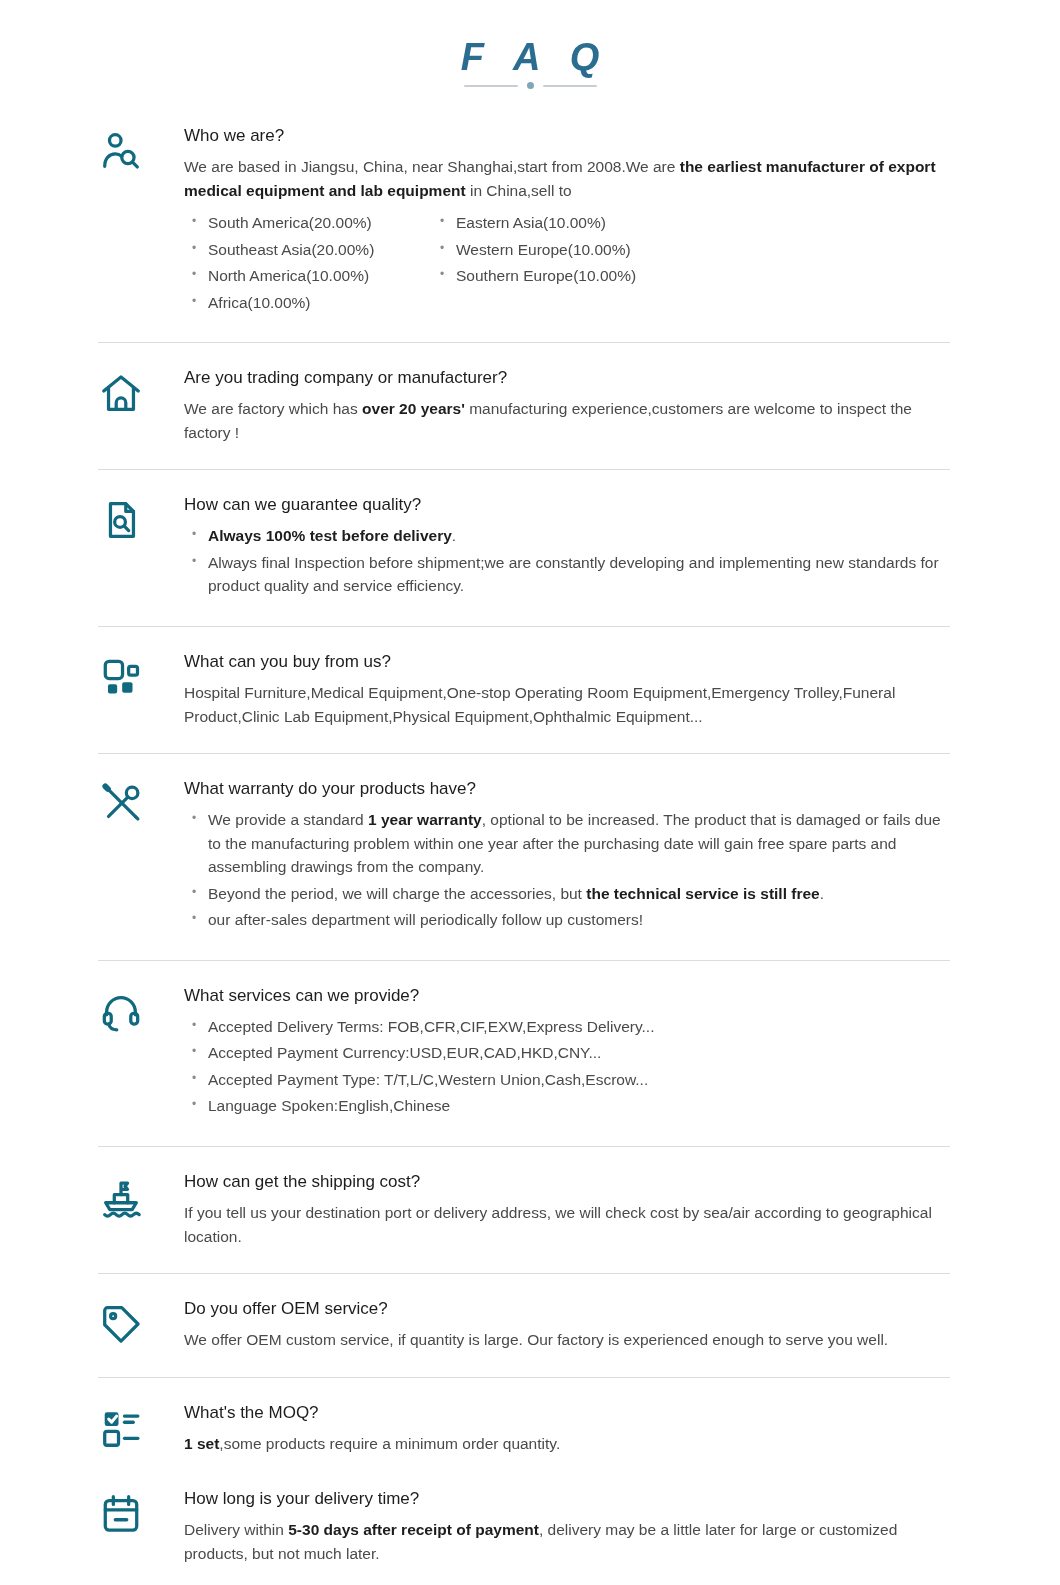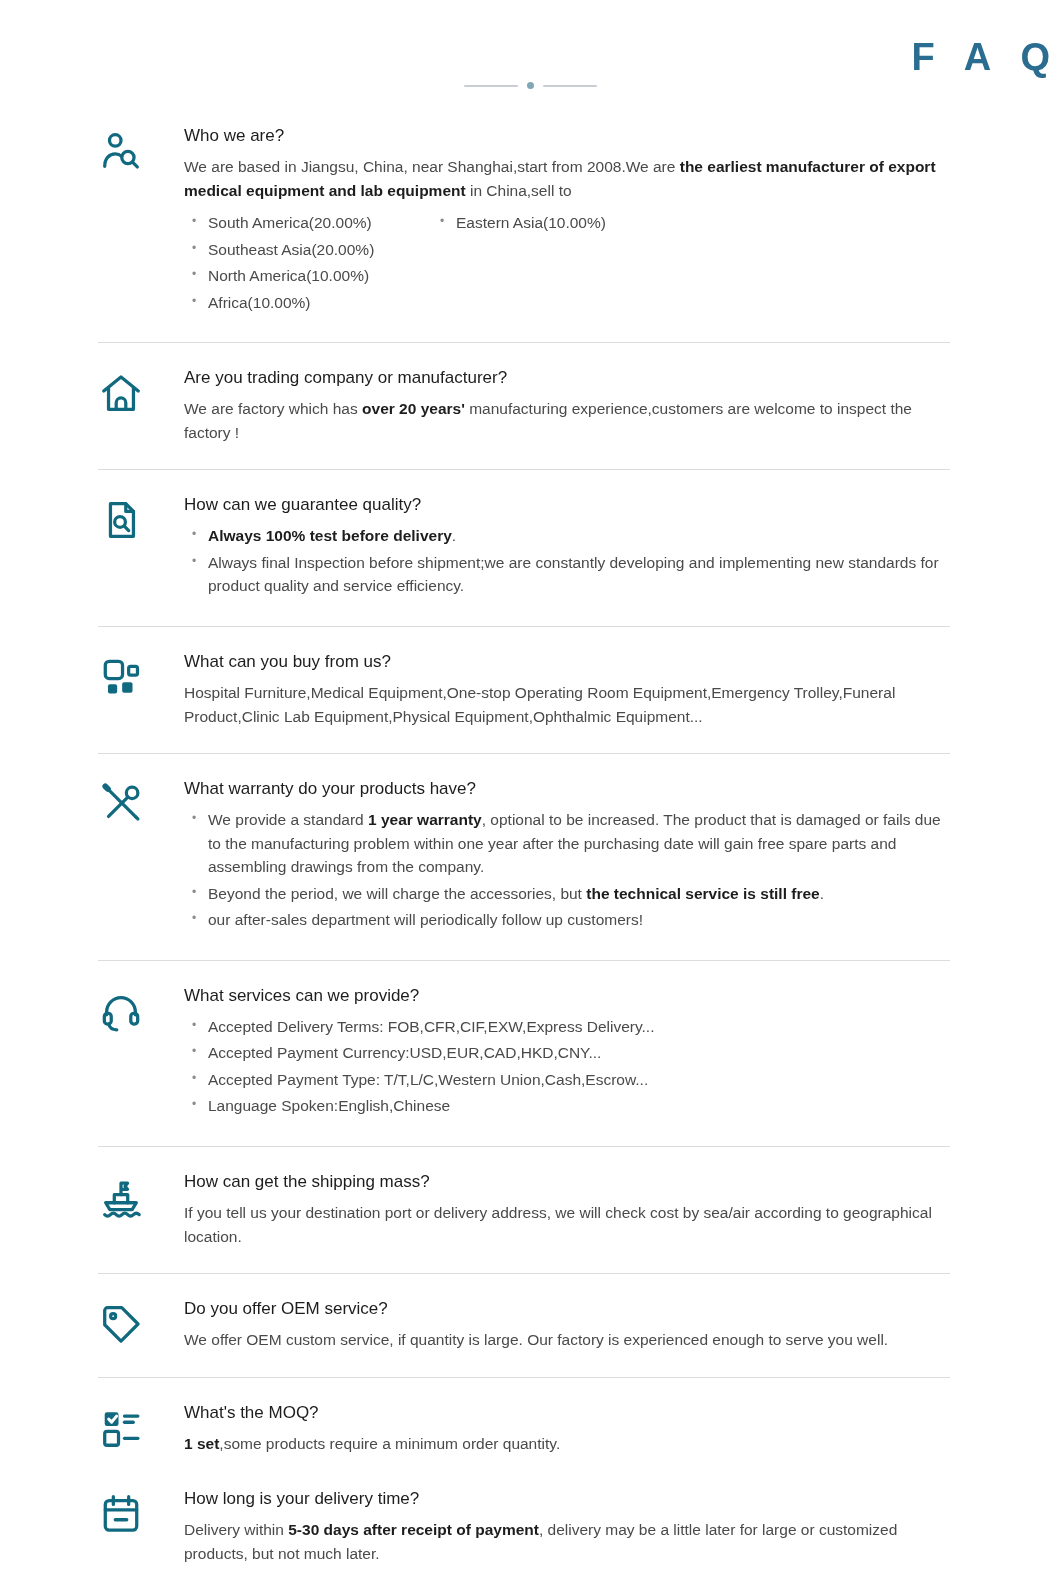--- a/index.html
+++ b/index.html
@@ -1,21 +1,21 @@
 <!DOCTYPE html>
 <html style="--accent: #11697f; --title: #2b6d91;"><head>
 <meta charset="utf-8">
 <style>
   :root { --accent:#11697f; --title:#2b6d91; }
   * { box-sizing:border-box; }
   html,body { margin:0; padding:0; background:#ffffff; }
   body { width:1060px; font-family:"Liberation Sans", sans-serif; color:#4a4a4a; }
   .page { width:1060px; padding:24px 0 14px; }
 
-  .faq-header { text-align:right; padding:12px 0 20px; }
+  .faq-header { text-align:center; padding:12px 0 20px;font-style:italic; }
   .page-title { margin:0; color:var(--title); font-size:38px; font-weight:700; letter-spacing:10px; text-indent:10px; }
   .ornament { display:flex; align-items:center; justify-content:center; gap:9px; margin-top:3px; }
   .orn-line { width:54px; height:2px; background:#c9ced4; border-radius:1px; }
   .orn-dot { width:7px; height:7px; border-radius:50%; background:#7fa7b6; }
 
   .faq-item { display:flex; align-items:flex-start; padding:17px 110px 17px 98px; }
   .icon-wrap { flex:0 0 50px; width:50px; margin-right:36px; padding-top:2px; }
   .icon-wrap svg { display:block; }
   svg.ic { stroke:var(--accent); fill:none; stroke-width:1.7; stroke-linecap:round; stroke-linejoin:round; }
   svg.ic .fillshape { fill:var(--accent); stroke:none; }
@@ -64,20 +64,22 @@
       <p class="answer">We are based in Jiangsu, China, near Shanghai,start from 2008.We are <strong>the earliest manufacturer of export medical equipment and lab equipment</strong> in China,sell to</p>
       <div class="two-col">
         <ul class="bullets col">
           <li>South America(20.00%)</li>
           <li>Southeast Asia(20.00%)</li>
           <li>North America(10.00%)</li>
           <li>Africa(10.00%)</li>
         </ul>
         <ul class="bullets col">
           <li>Eastern Asia(10.00%)</li>
+          <li>Western Europe(10.00%)</li>
+          <li>Southern Europe(10.00%)</li>
         </ul>
       </div>
     </div>
   </section>
   <hr class="divider">
 
   <section class="faq-item">
     <div class="icon-wrap">
       <svg class="ic" width="46" height="46" viewBox="0 0 24 24">
         <path d="M3 11 L12 3.6 21 11"></path>
@@ -172,21 +174,21 @@
   <section class="faq-item">
     <div class="icon-wrap">
       <svg class="ic" width="46" height="46" viewBox="0 0 24 24">
         <path d="M4 15 h16 l-2.2 3.6 H6.2 Z"></path>
         <path d="M8.5 15 V10.8 h7 V15"></path>
         <path d="M12 10.8 V4.8 h3.4 l-1.3 1.6 1.3 1.6 H12"></path>
         <path d="M3.5 21.2 q1.5 1.5 3 0 q1.5 -1.5 3 0 q1.5 1.5 3 0 q1.5 -1.5 3 0 q1.5 1.5 3 0 q1.5 -1.5 3 0"></path>
       </svg>
     </div>
     <div class="content">
-      <h2 class="question">How can get the shipping mass?</h2>
+      <h2 class="question">How can get the shipping cost?</h2>
       <p class="answer">If you tell us your destination port or delivery address, we will check cost by sea/air according to geographical location.</p>
     </div>
   </section>
   <hr class="divider">
 
   <section class="faq-item">
     <div class="icon-wrap">
       <svg class="ic" width="46" height="46" viewBox="0 0 24 24">
         <path d="M12.4 3.5 H5 A1.5 1.5 0 0 0 3.5 5 v7.4 L12 20.9 20.9 12 Z"></path>
         <circle cx="7.9" cy="7.9" r="1.3"></circle>

